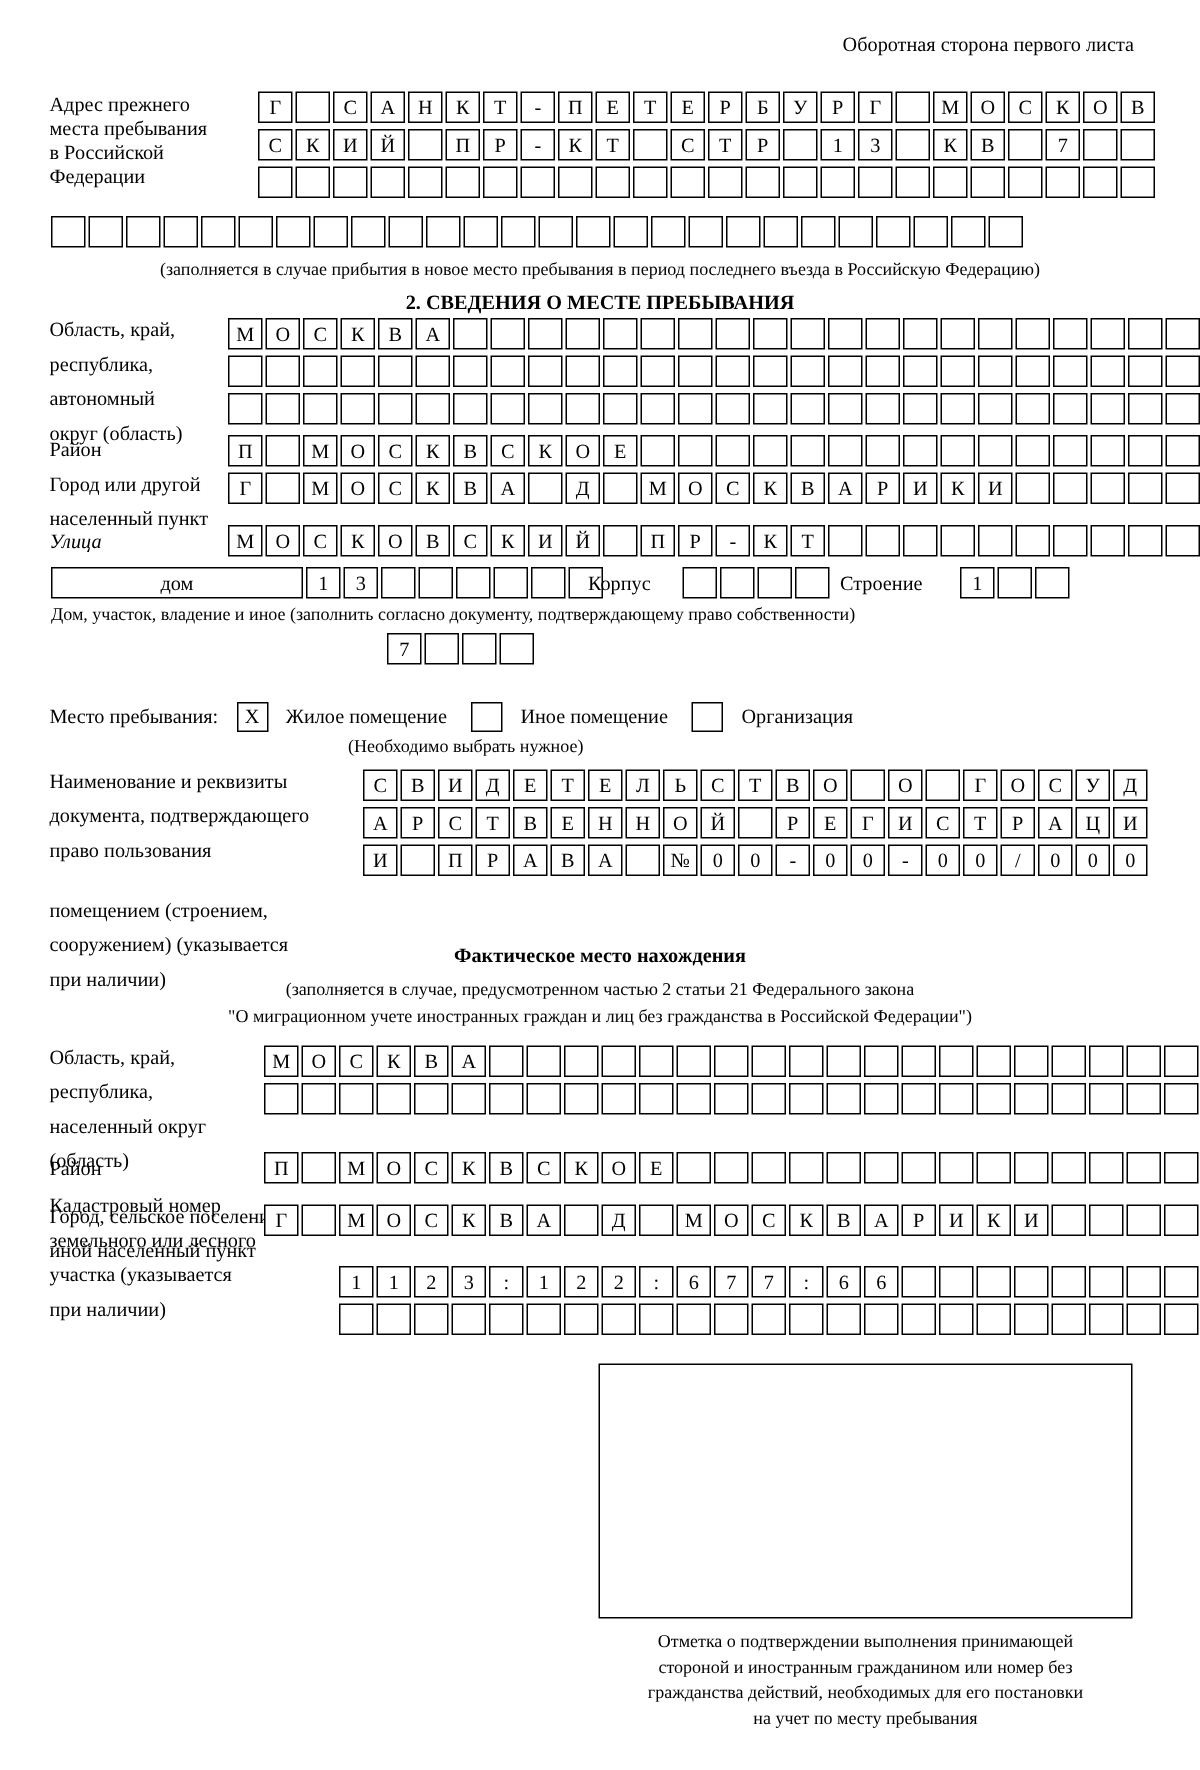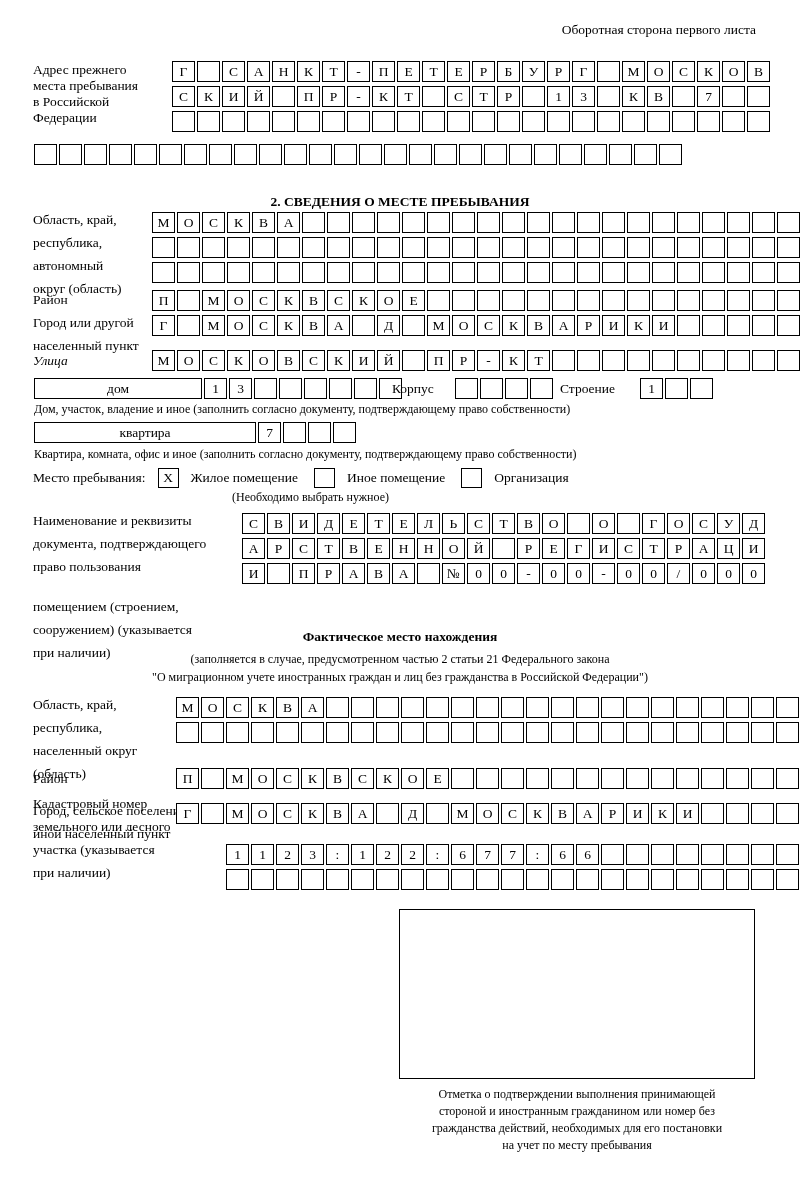--- a/index.html
+++ b/index.html
@@ -181,20 +181,21 @@
       <div class="cell"></div>
       <div class="cell"></div>
       <div class="cell"></div>
       <div class="cell"></div>
       <div class="cell"></div>
       <div class="cell"></div>
       <div class="cell"></div>
       <div class="cell"></div>
     </div>
 
+  <div class="row note center" style="left:34px;top:172px;width:732px;">(заполняется в случае прибытия в новое место пребывания в период последнего въезда в Российскую Федерацию)</div>
 
   <div class="row section-title" style="left:34px;top:194px;width:732px;">2. СВЕДЕНИЯ О МЕСТЕ ПРЕБЫВАНИЯ</div>
 
   <div class="row lbl" style="left:33px;top:212px;">
     <div>Область, край,</div>
     <div style="margin-top:7px;">республика,</div>
     <div style="margin-top:7px;">автономный</div>
     <div style="margin-top:7px;">округ (область)</div>
   </div>
   <div class="row cells" style="left:152px;top:212px;">
@@ -395,28 +396,26 @@
     </div>
   <div class="row inline-lbl" style="left:560px;top:381px;">Строение</div>
   <div class="row cells" style="left:640px;top:378px;">
       <div class="cell">1</div>
       <div class="cell"></div>
       <div class="cell"></div>
     </div>
 
   <div class="row note" style="left:34px;top:402px;">Дом, участок, владение и иное (заполнить согласно документу, подтверждающему право собственности)</div>
 
-  <div class="row boxlbl" style="left:34px;top:422px;width:222px;">квартира</div>
   <div class="row cells" style="left:258px;top:422px;">
       <div class="cell">7</div>
       <div class="cell"></div>
       <div class="cell"></div>
       <div class="cell"></div>
     </div>
-  <div class="row note" style="left:34px;top:447px;">Квартира, комната, офис и иное (заполнить согласно документу, подтверждающему право собственности)</div>
 
   <div class="row" style="left:33px;top:468px;">
     <span class="inline-lbl">Место пребывания:</span>
     <span class="chk" style="margin-left:8px;">X</span>
     <span class="inline-lbl" style="margin-left:8px;">Жилое помещение</span>
     <span class="chk" style="margin-left:12px;"></span>
     <span class="inline-lbl" style="margin-left:8px;">Иное помещение</span>
     <span class="chk" style="margin-left:12px;"></span>
     <span class="inline-lbl" style="margin-left:8px;">Организация</span>
   </div>

